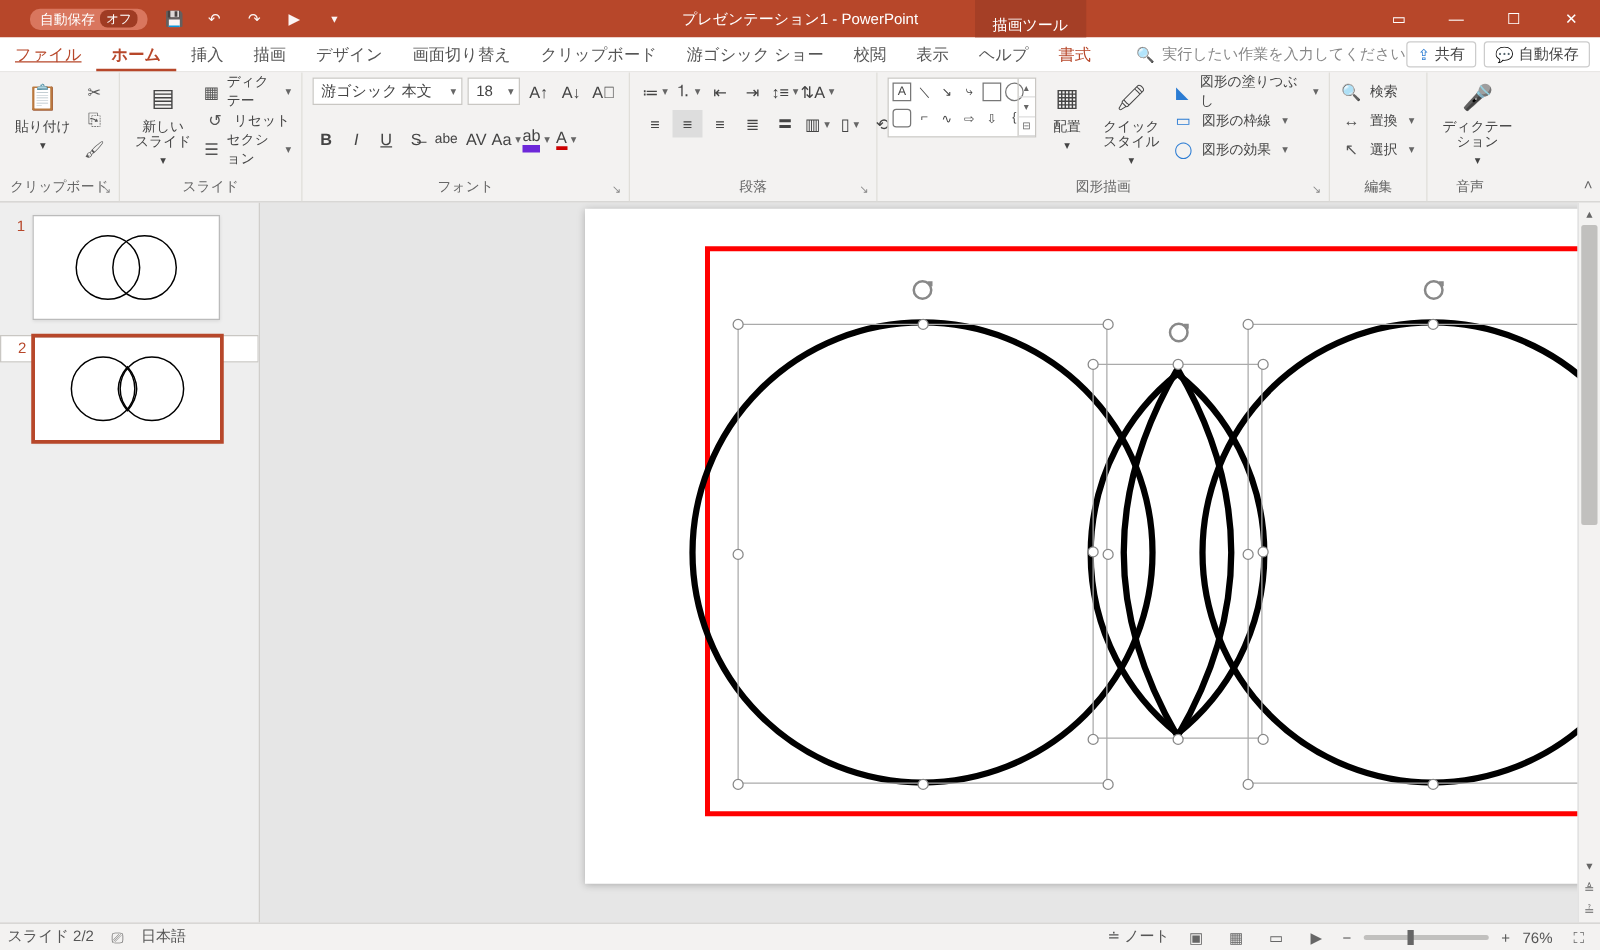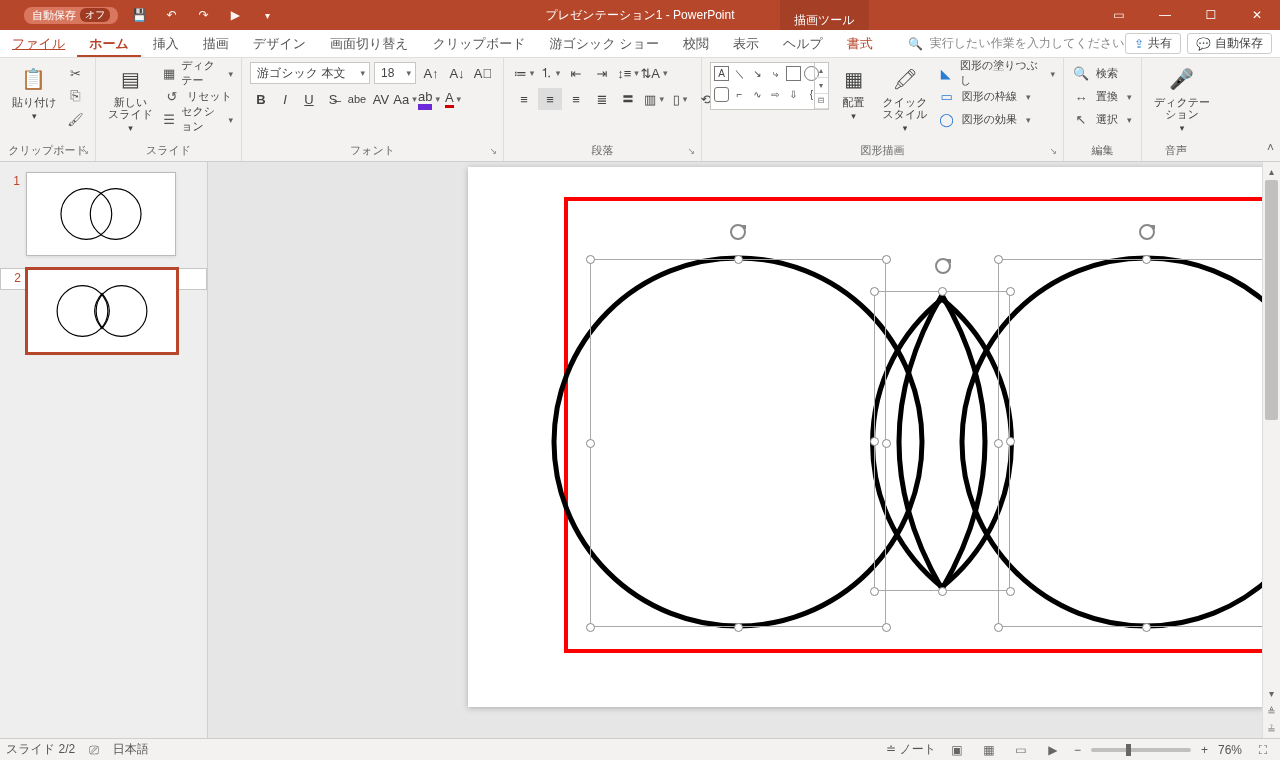--- a/index.html
+++ b/index.html
@@ -204,21 +204,21 @@
             <span class="ic">☰</span>
             <span>セクション</span>
             <span class="dd-caret"></span>
           </div>
       </div>
     </div>
     <div class="lbl"><span>スライド</span></div>
   </div>
 
   <div class="ribgroup" style="width:262px;">
-    <div class="body" style="flex-direction:column; gap:4px;">
+    <div class="body" style="flex-direction:column; gap:16px;">
       <div style="display:flex; gap:4px;">
         <div class="sel" style="width:120px;">
           <span>游ゴシック 本文</span>
             <span class="dd">▾</span>
         </div>
         <div class="sel" style="width:42px;">
           <span>18</span>
             <span class="dd">▾</span>
         </div>
         <div class="btnic">A↑</div>

